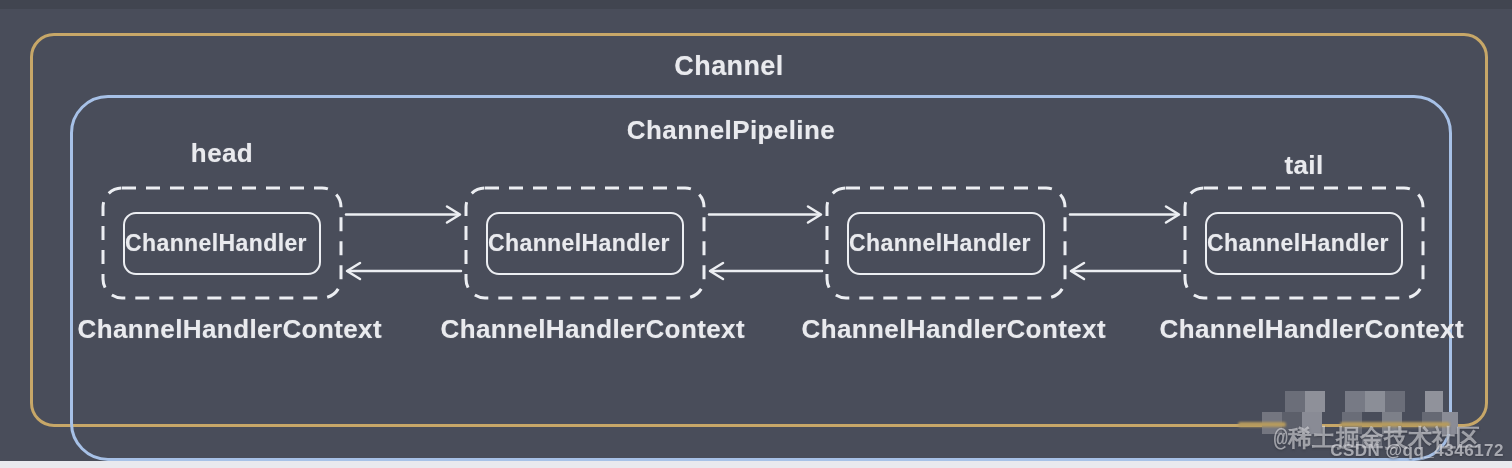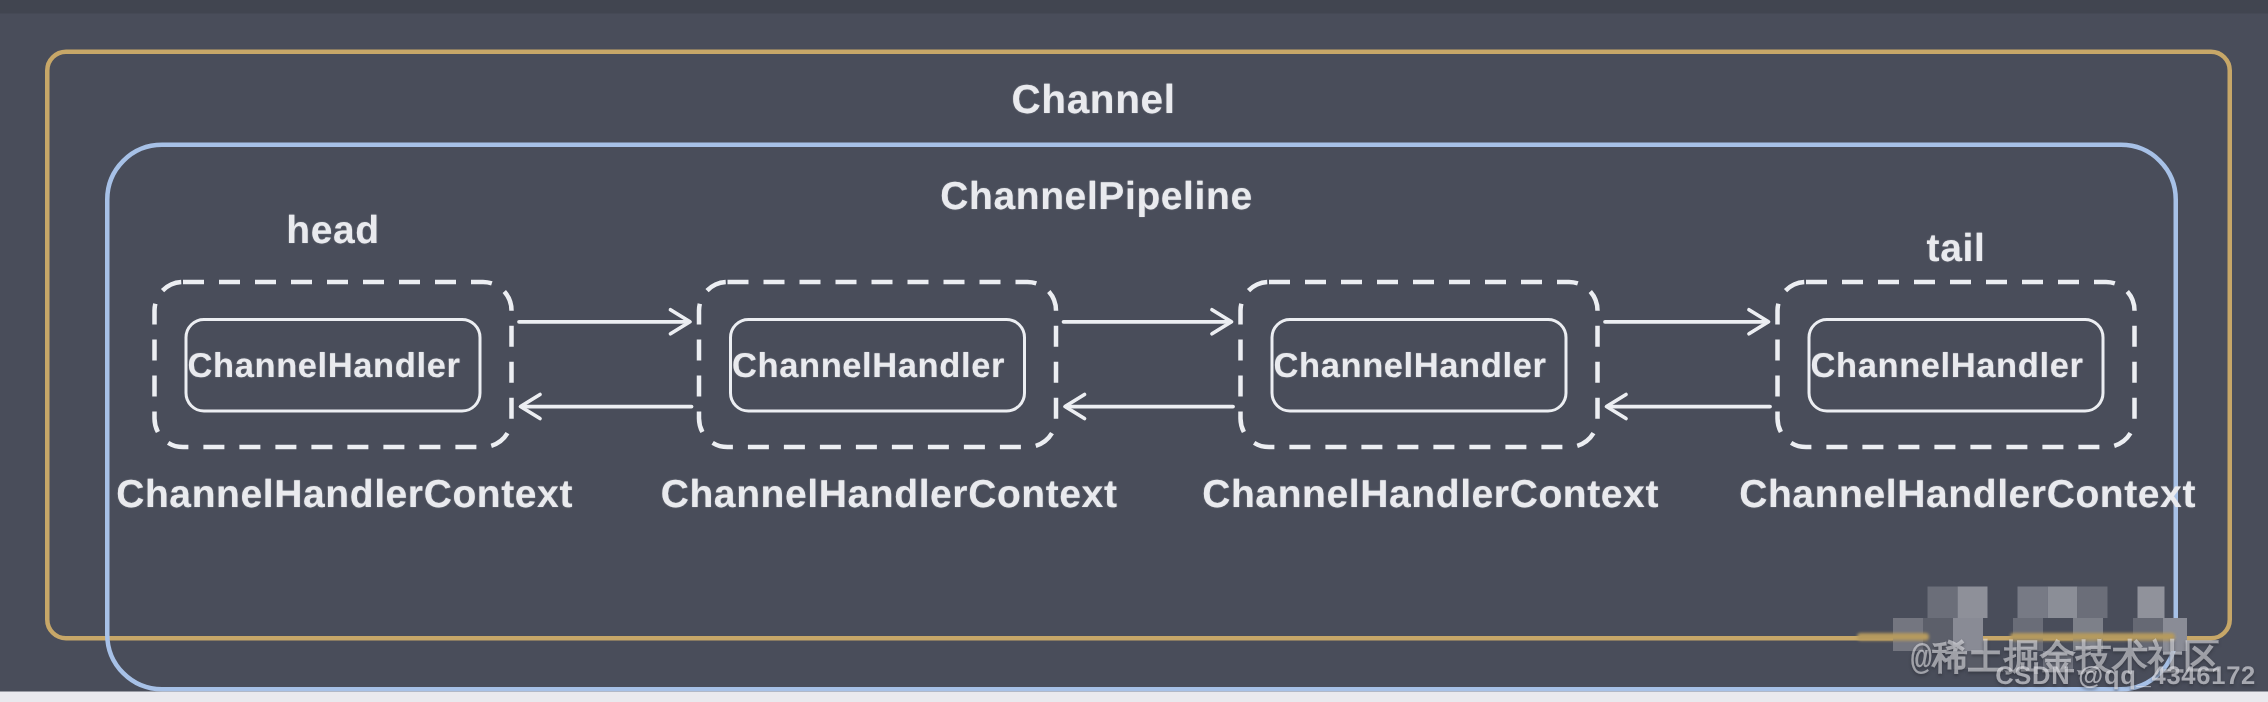--- a/index.html
+++ b/index.html
@@ -23,21 +23,21 @@
     text-shadow:0 0 1px rgba(233,234,238,.45);
     letter-spacing:.4px;
     white-space:nowrap;
   }
   
   .top-band{position:absolute;left:0;top:0;width:1512px;height:9px;background:rgba(0,0,0,.10);}
 
   
   .channel-box{
     position:absolute;left:30px;top:33px;width:1458px;height:394px;
-    border:3px solid var(--gold);border-radius:14px;
+    border:3px solid var(--gold);border-radius:24px;
   }
   .channel-title{
     position:absolute;left:0;right:60px;top:15px;
     text-align:center;font-size:27px;font-weight:600;
   }
   
   .pipeline-box{
     position:absolute;left:37px;top:59px;width:1382px;height:366px;
     border:3px solid var(--blue);border-radius:38px;
   }

